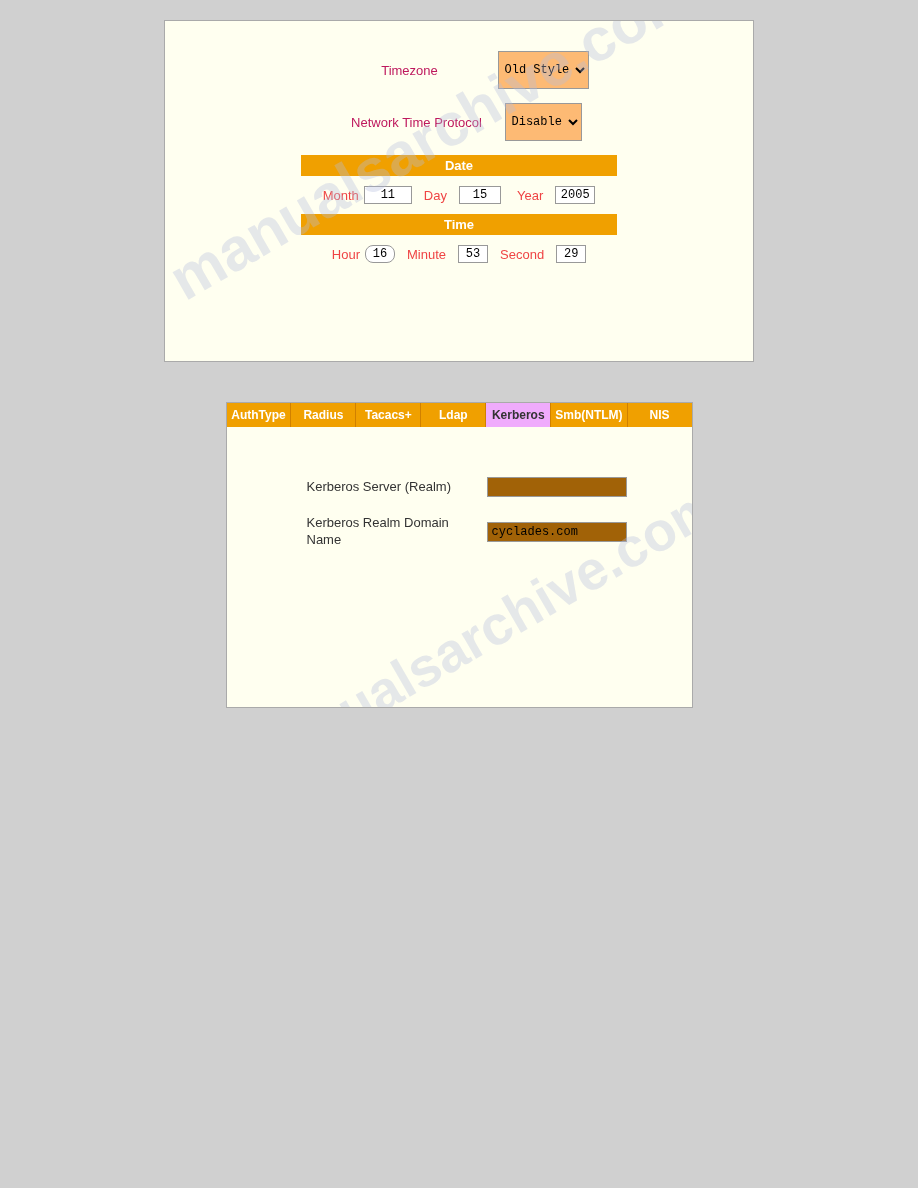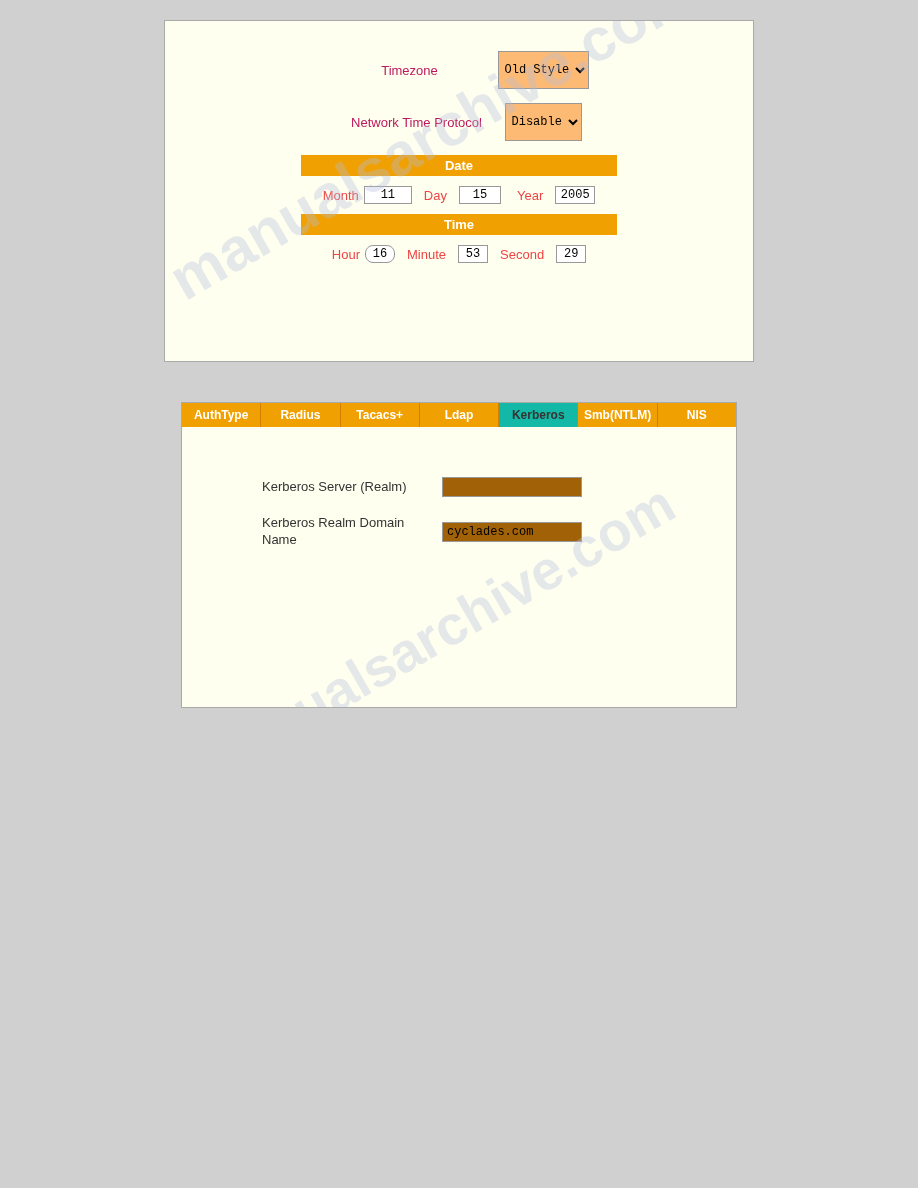--- a/index.html
+++ b/index.html
@@ -110,21 +110,21 @@
       white-space: nowrap;
     }
 
     .panel-container {
       position: relative;
       overflow: hidden;
     }
 
     
     .panel2 {
-      width: 556px;
+      width: 467px;
       background: #fffff0;
       border: 1px solid #aaa;
     }
 
     .tab-bar {
       display: flex;
       background: #f0a000;
     }
 
     .tab {
@@ -136,21 +136,21 @@
       color: #fff;
       cursor: pointer;
       border-right: 1px solid #d08000;
     }
 
     .tab:last-child {
       border-right: none;
     }
 
     .tab.active {
-      background: #14b8a6;
+      background: #f0abfc;
       color: #333;
     }
 
     .panel-body {
       padding: 30px 20px;
       min-height: 280px;
       position: relative;
       overflow: hidden;
     }
 

